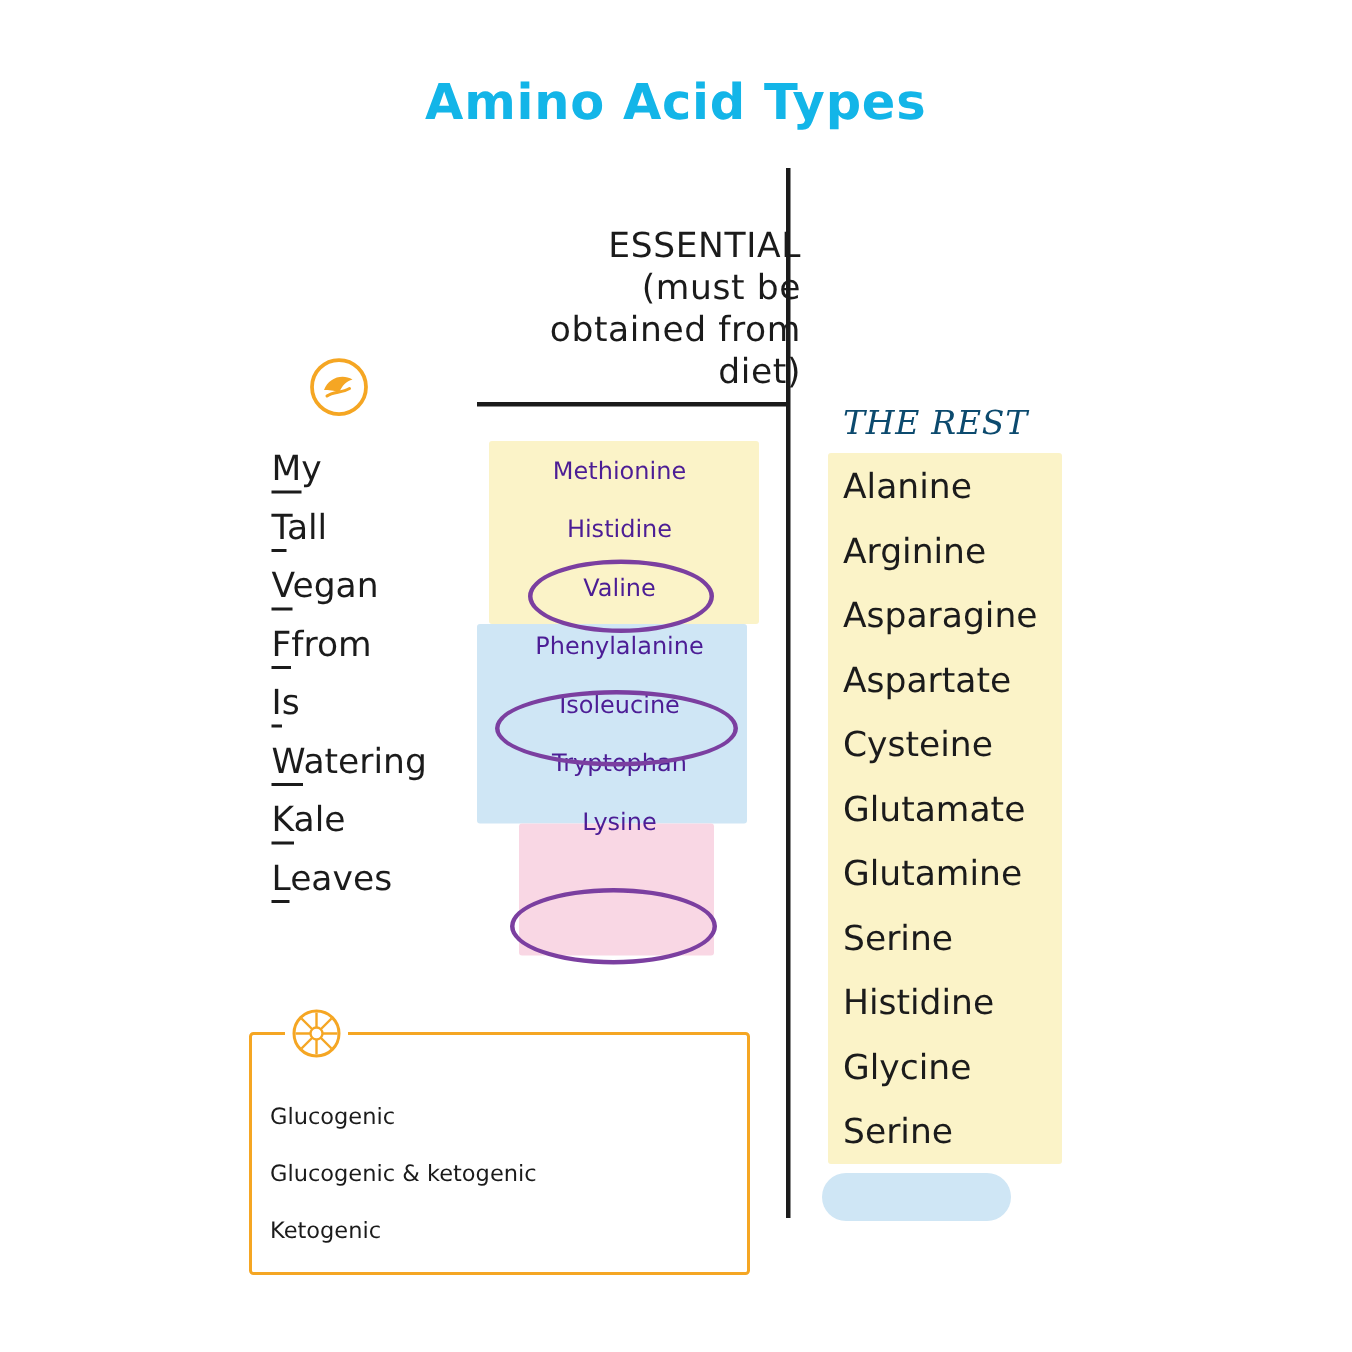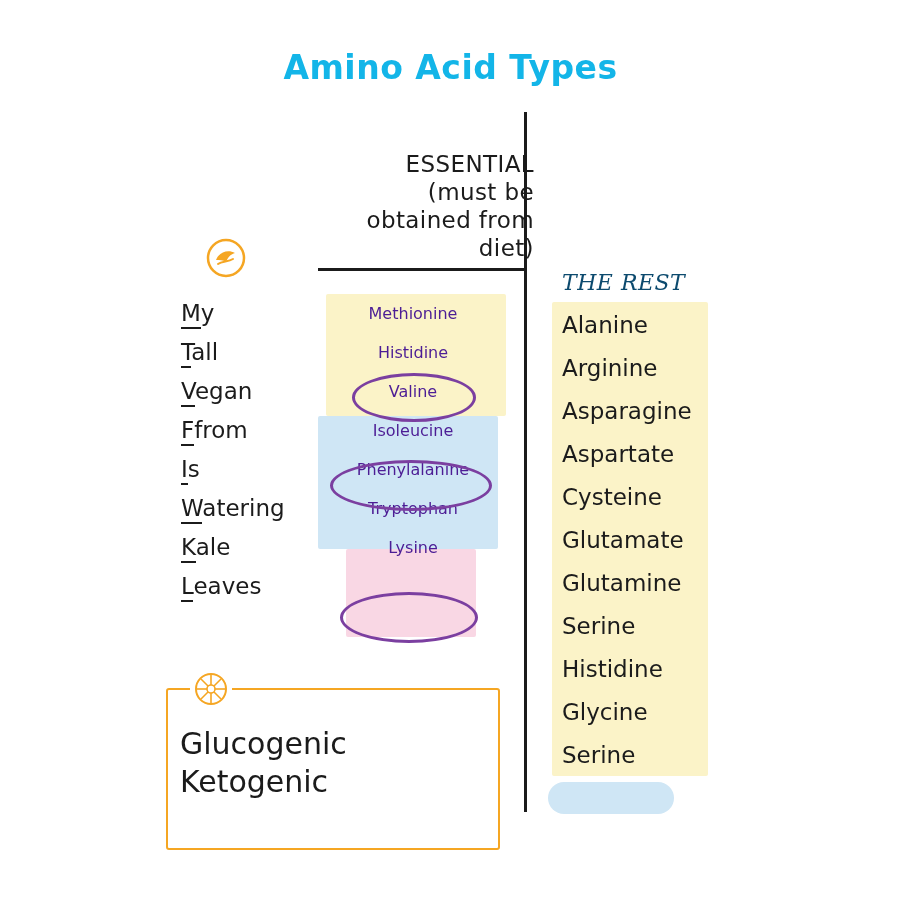--- a/index.html
+++ b/index.html
@@ -194,21 +194,21 @@
     background: #ffffff;
   }
   #legend-entries {
     position: absolute;
     left: 180px;
     top: 728px;
     width: 320px;
   }
   .legend-item {
     font-family: "DejaVu Sans", sans-serif;
-    font-size: 30px;
+    font-size: 15px;
     color: #1b1b1b;
     height: 38px;
     line-height: 32px;
     white-space: nowrap;
     position: relative;
   }
   .swatch {
     position: absolute;
     height: 26px;
     top: 3px;
@@ -265,22 +265,22 @@
     </div>
 
   <div class="hl" id="hl-yellow"></div>
   <div class="hl" id="hl-blue"></div>
   <div class="hl" id="hl-pink"></div>
 
   <div id="essential-list">
       <div class="essential-item">Methionine</div>
       <div class="essential-item">Histidine</div>
       <div class="essential-item">Valine</div>
+      <div class="essential-item">Phenylalanine</div>
       <div class="essential-item">Isoleucine</div>
-      <div class="essential-item">Phenylalanine</div>
       <div class="essential-item">Tryptophan</div>
       <div class="essential-item">Lysine</div>
     </div>
 
   <div class="ellipse" id="ell-valine"></div>
   <div class="ellipse" id="ell-isoleucine"></div>
   <div class="ellipse" id="ell-leucine"></div>
 
   <div id="nonessential-bg"></div>
   <div id="nonessential-tyrosine-bg"></div>
@@ -307,16 +307,17 @@
         <line x1="21" y1="7" x2="21" y2="35"></line>
         <line x1="7" y1="21" x2="35" y2="21"></line>
         <line x1="11" y1="11" x2="31" y2="31"></line>
         <line x1="31" y1="11" x2="11" y2="31"></line>
       </g>
       <circle cx="21" cy="21" r="4" fill="#ffffff" stroke="#f5a623" stroke-width="1.6"></circle>
     </svg>
   </div>
   <div id="legend-entries">
       <div class="legend-item"><span class="swatch" style="background: rgb(251, 243, 200); width: 136px;"></span><span>Glucogenic</span></div>
+      <div class="legend-item"><span class="swatch" style="background: rgb(207, 230, 245); width: 275px;"></span><span>Glucogenic &amp; ketogenic</span></div>
       <div class="legend-item"><span class="swatch" style="background: rgb(249, 215, 228); width: 123px;"></span><span>Ketogenic</span></div>
     </div>
 
 </div>
 
 </body></html>

